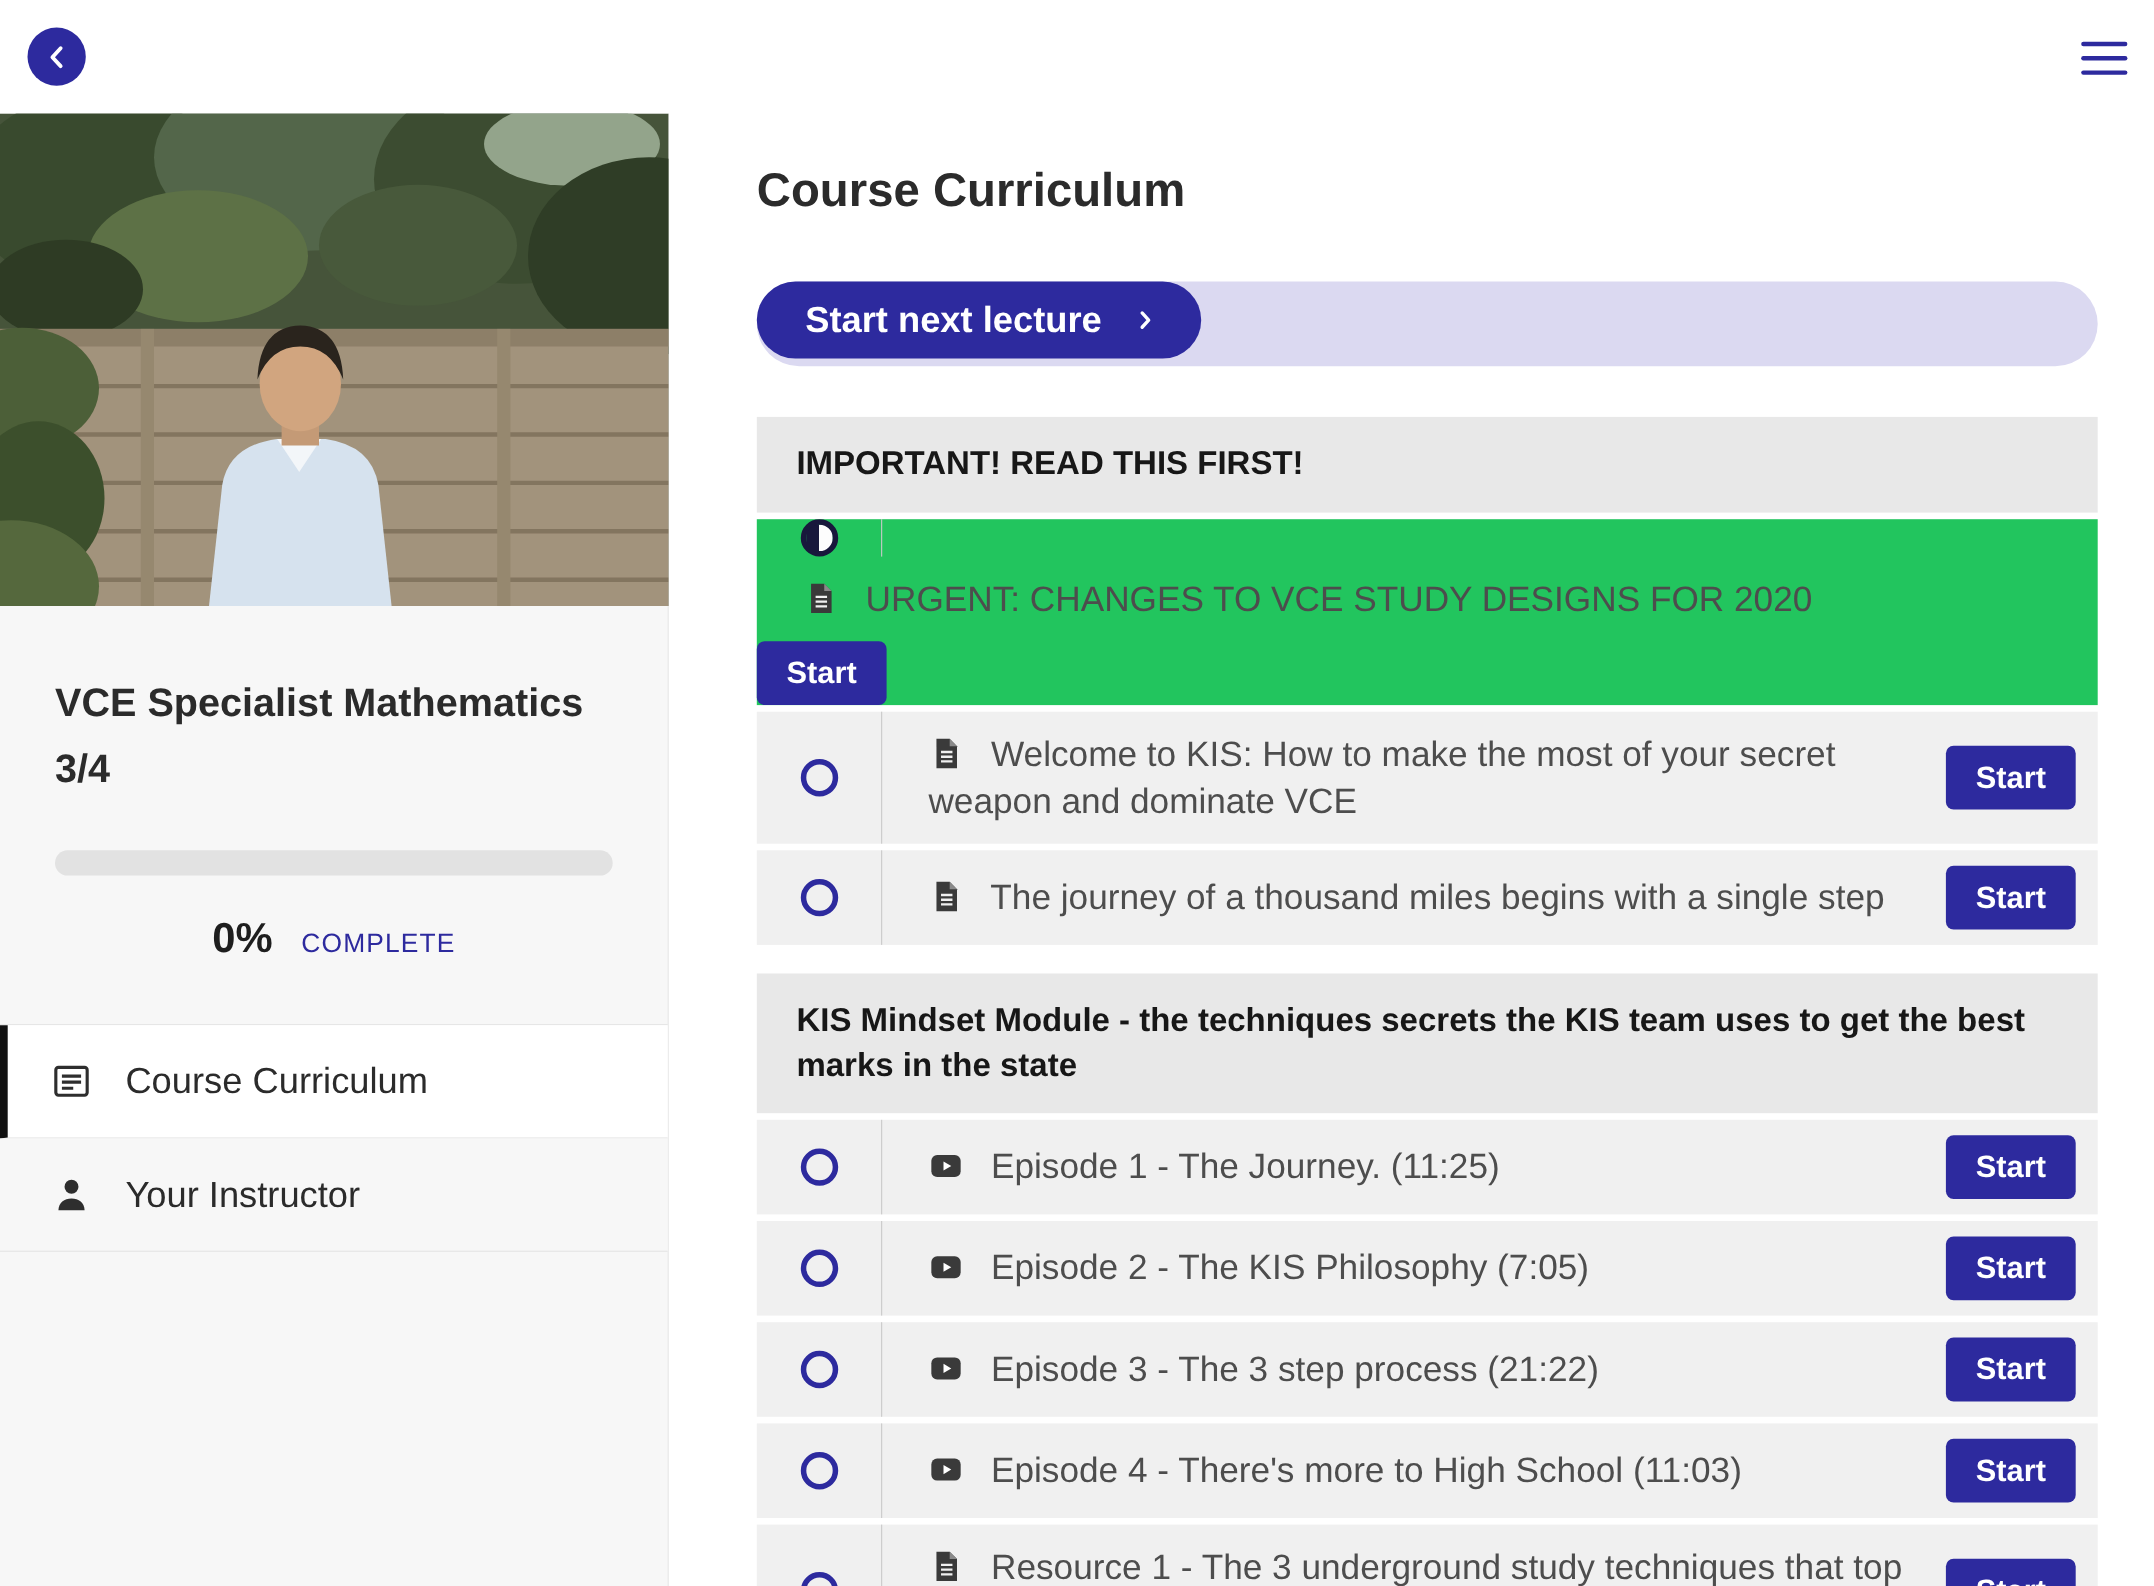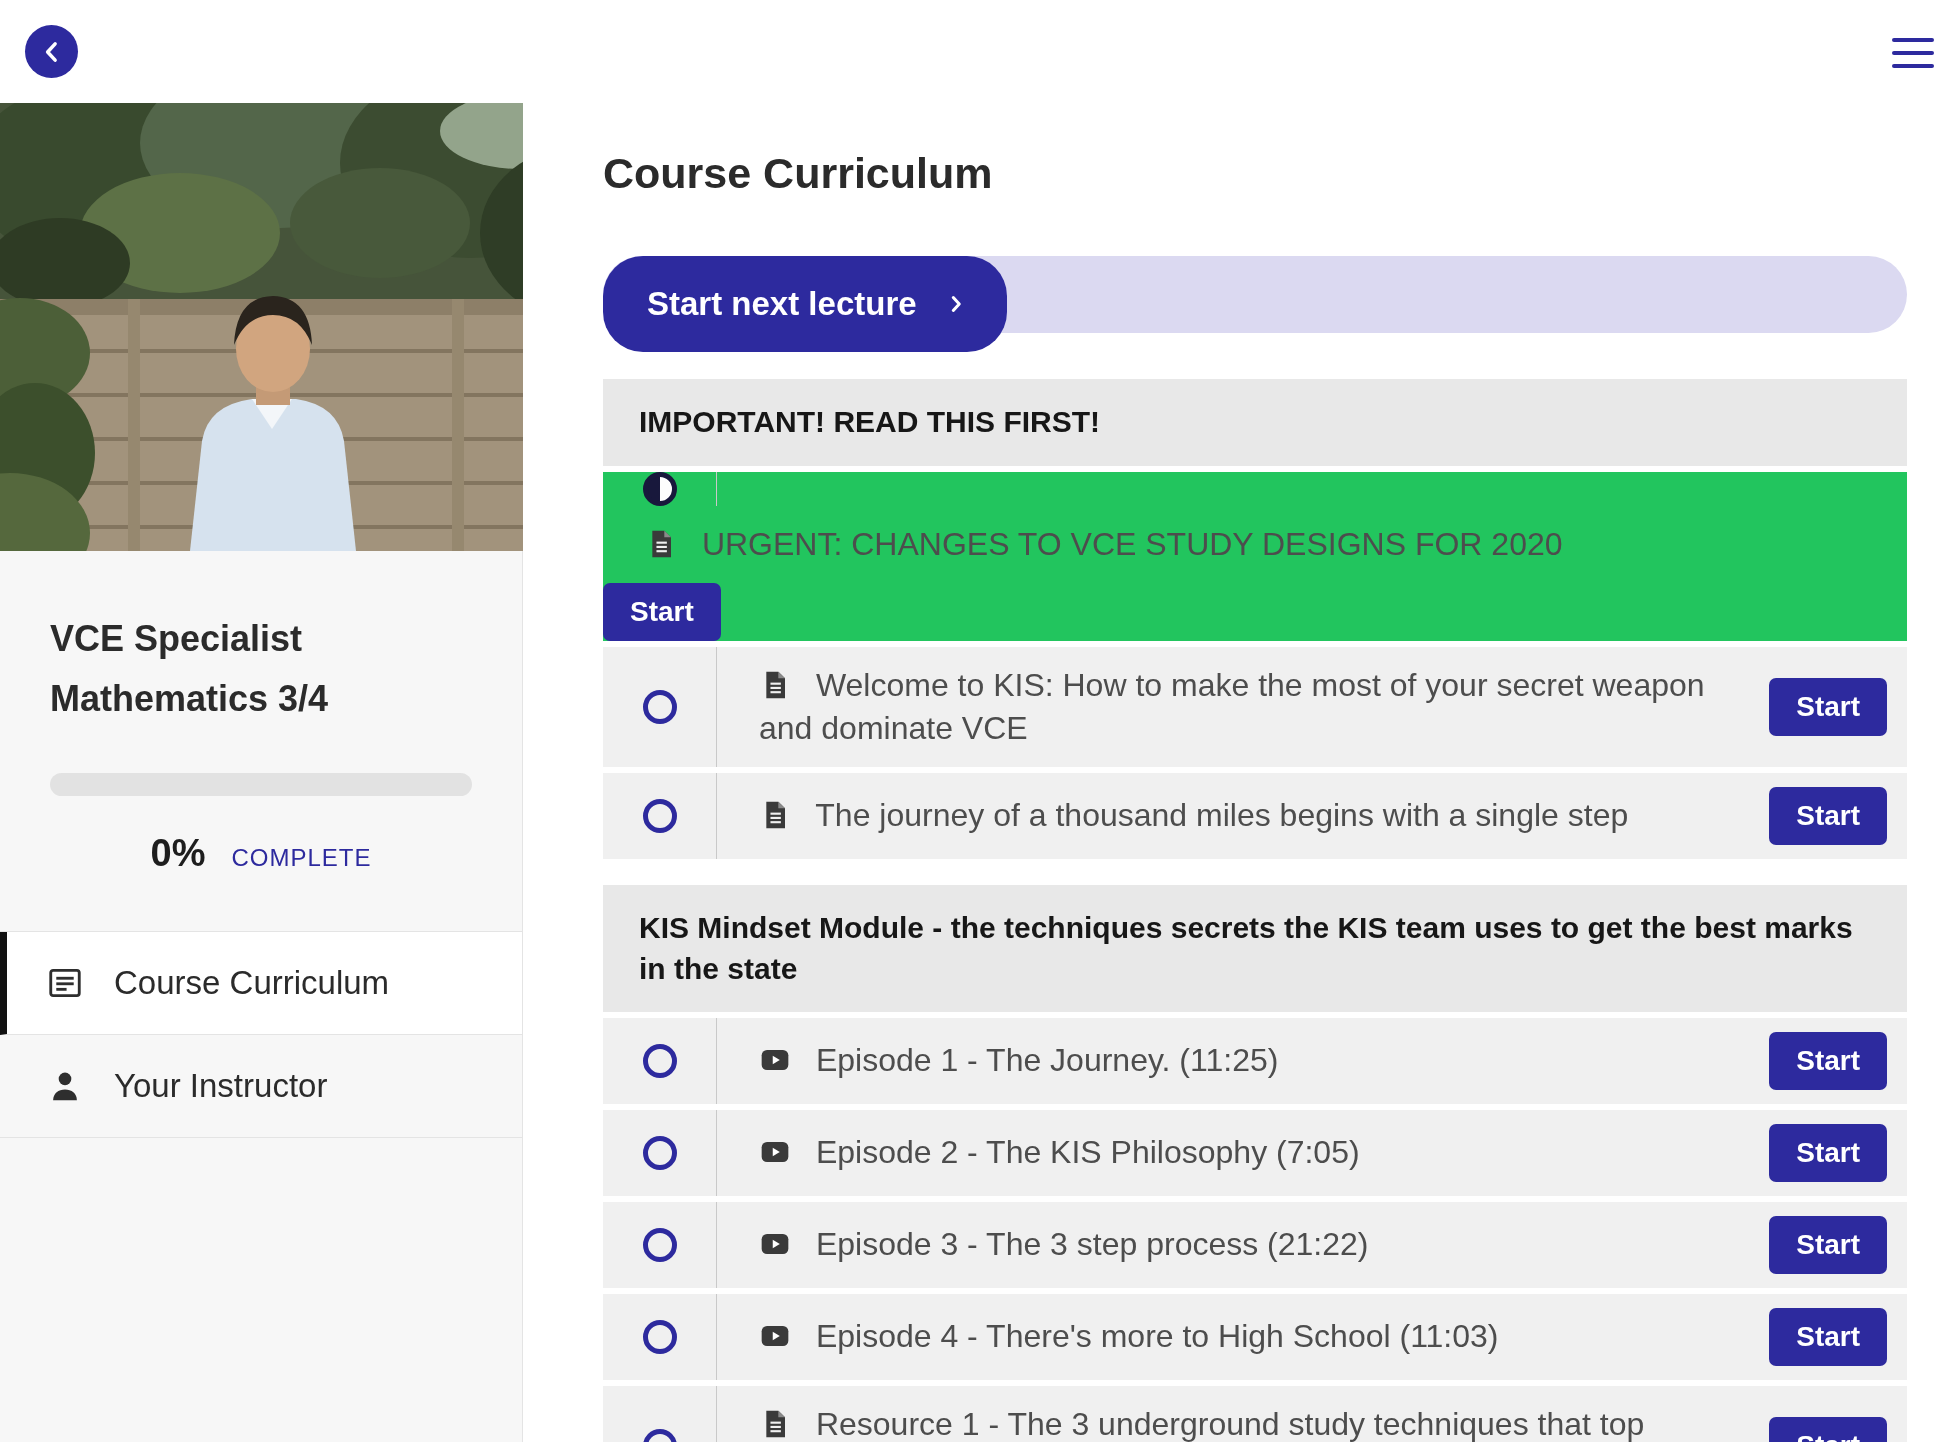--- a/index.html
+++ b/index.html
@@ -12,41 +12,41 @@
     background:#2d2a9e; border:none; cursor:pointer; display:flex; align-items:center; justify-content:center; }
   .back-btn svg { width:30px; height:30px; }
   .hamburger { position:absolute; right:24px; top:38px; width:42px; height:30px; background:none; border:none;
     cursor:pointer; display:flex; flex-direction:column; justify-content:space-between; }
   .hamburger span { display:block; height:4px; width:100%; background:#2d2a9e; border-radius:2px; }
 
   
   .layout { position:absolute; top:103px; left:0; right:0; bottom:0; display:flex; }
 
   
-  .sidebar { width:523px; flex:none; background:#f7f7f7; border-right:1px solid #e4e4e4; }
+  .sidebar { width:608px; flex:none; background:#f7f7f7; border-right:1px solid #e4e4e4; }
   .photo { width:608px; height:448px; display:block; overflow:hidden; }
   .photo svg { display:block; }
   .course-info { padding:58px 50px 56px; }
   .course-title { font-size:36px; line-height:1.66; font-weight:800; color:#2b2b2b; }
   .progress-track { margin-top:44px; height:23px; border-radius:12px; background:#e2e2e2; overflow:hidden; }
   .progress-fill { height:100%; background:#2d2a9e; border-radius:12px; }
   .progress-caption { margin-top:36px; text-align:center; }
   .progress-caption .pct { font-size:38px; font-weight:800; color:#1e1e1e; }
   .progress-caption .lbl { font-size:24px; color:#2d2a9e; margin-left:26px; letter-spacing:1px; }
   .side-nav { border-top:1px solid #e4e4e4; }
   .nav-item { display:flex; align-items:center; height:103px; padding-left:46px; gap:30px;
     font-size:33px; color:#2b2b2b; background:#f7f7f7; border-bottom:1px solid #e4e4e4; cursor:pointer; }
   .nav-item.active { background:#ffffff; border-left:7px solid #111111; padding-left:39px; font-weight:500; }
   .nav-item .nav-icon { width:38px; height:38px; flex:none; display:flex; }
 
   
   .main { flex:1; background:#fff; padding:46px 51px 0 80px; overflow:hidden; }
   .main-title { font-size:43px; font-weight:800; color:#2b2b2b; }
   .start-next-track { margin-top:58px; height:77px; background:#dbd9f1; border-radius:40px; display:flex; }
-  .start-next-btn { height:96px; border:none; border-radius:40px; background:#2d2a9e; color:#fff;
+  .start-next-btn { height:70px; border:none; border-radius:40px; background:#2d2a9e; color:#fff;
     font-family:inherit; font-size:33px; font-weight:700; padding:0 38px 0 44px; display:flex; align-items:center;
     gap:26px; cursor:pointer; }
   .start-next-btn .chev { width:26px; height:26px; display:flex; }
 
   .section { margin-top:46px; }
   .section + .section { margin-top:26px; }
   .section-header { background:#e8e8e8; padding:23px 36px; font-size:30px; font-weight:800;
     color:#171717; line-height:1.35; }
   .row { display:flex; align-items:stretch; background:#f0f0f0; min-height:86px; margin-top:6px; }
   .row.highlighted { background:#22c55e;flex-direction:column; }

